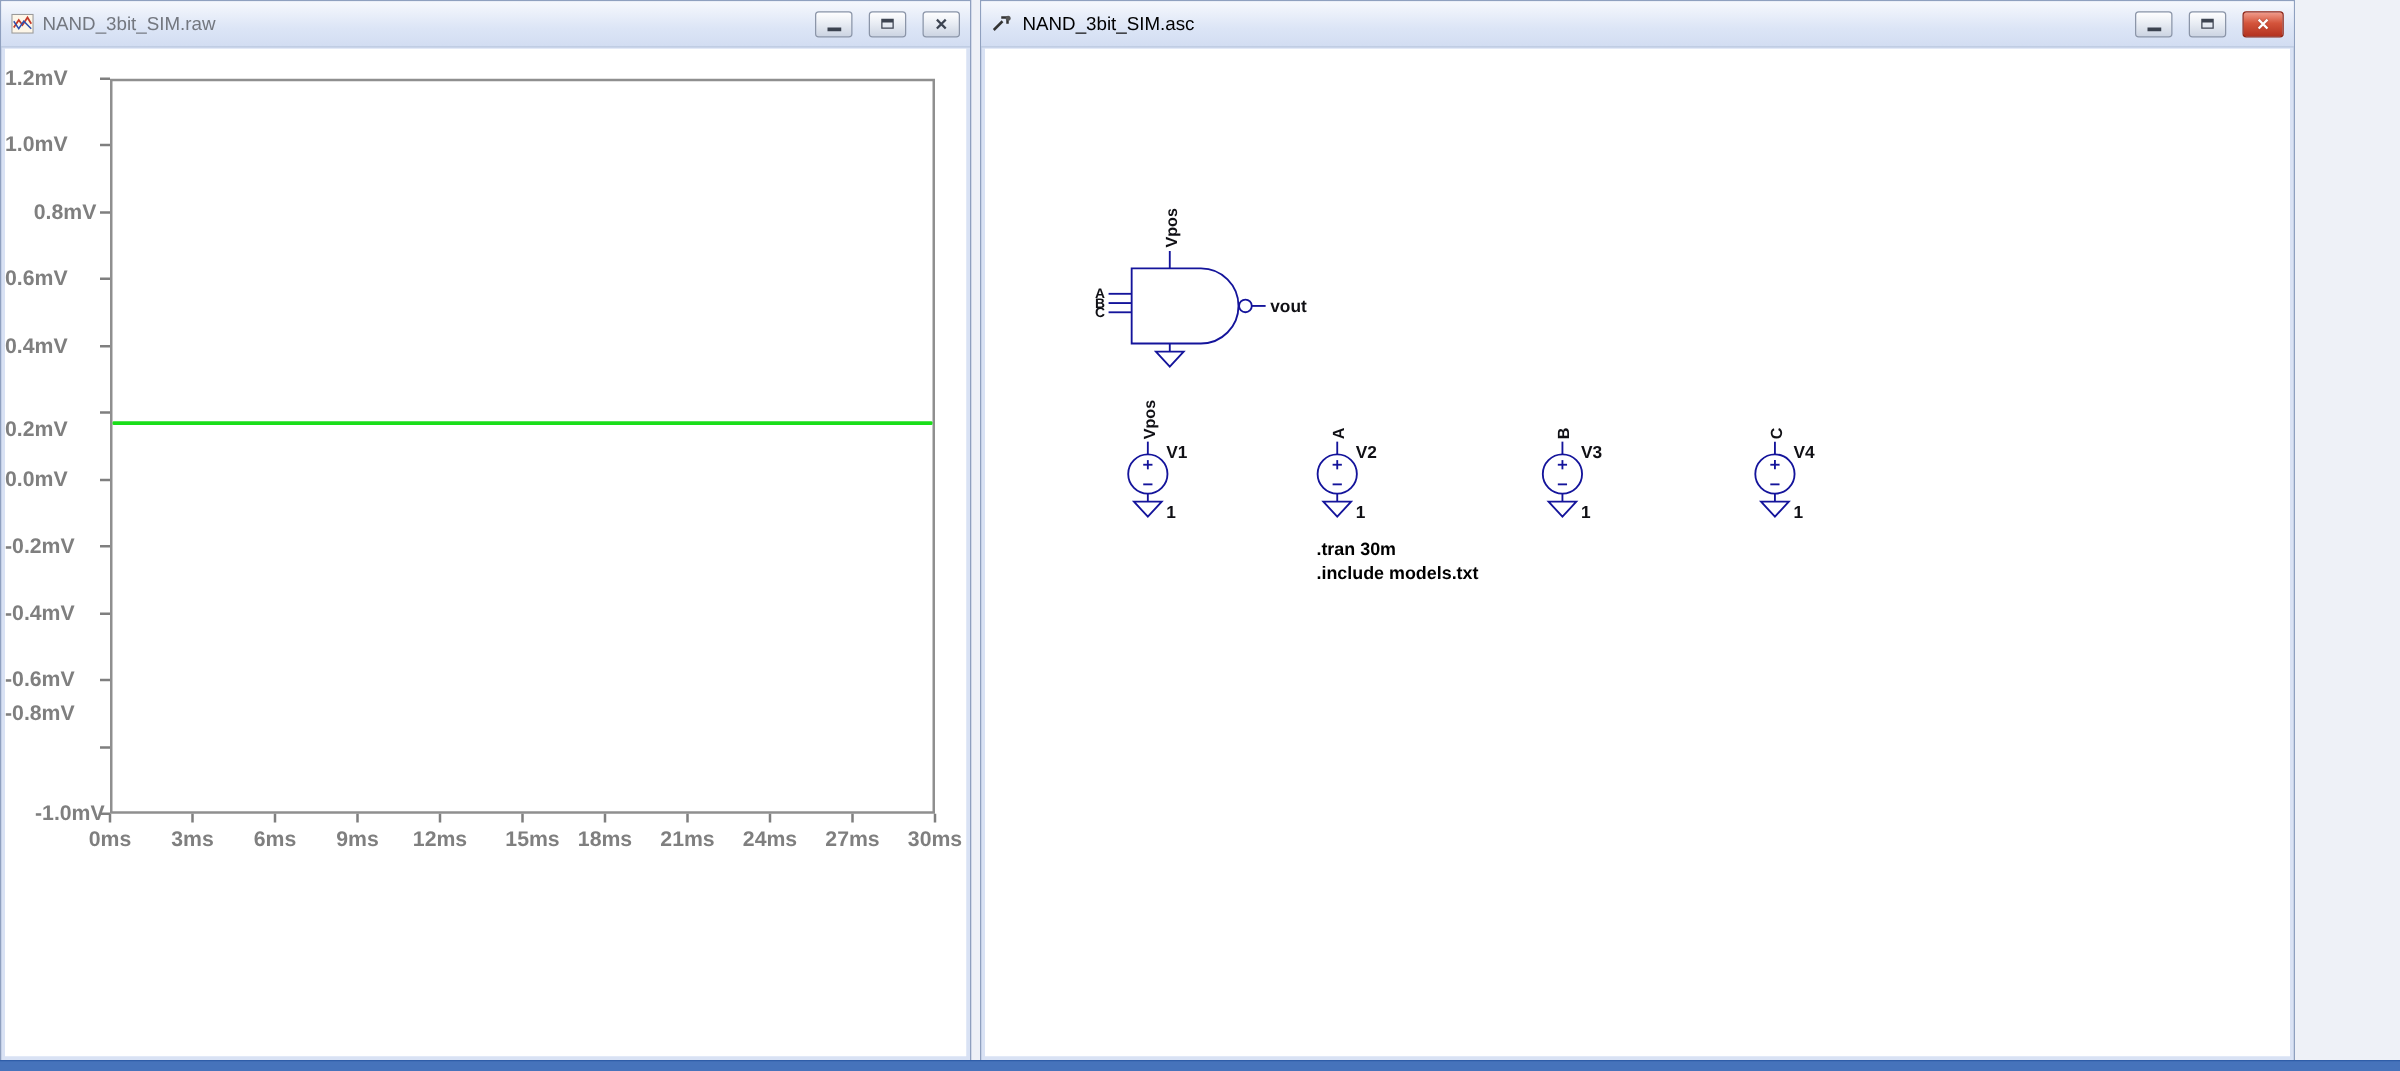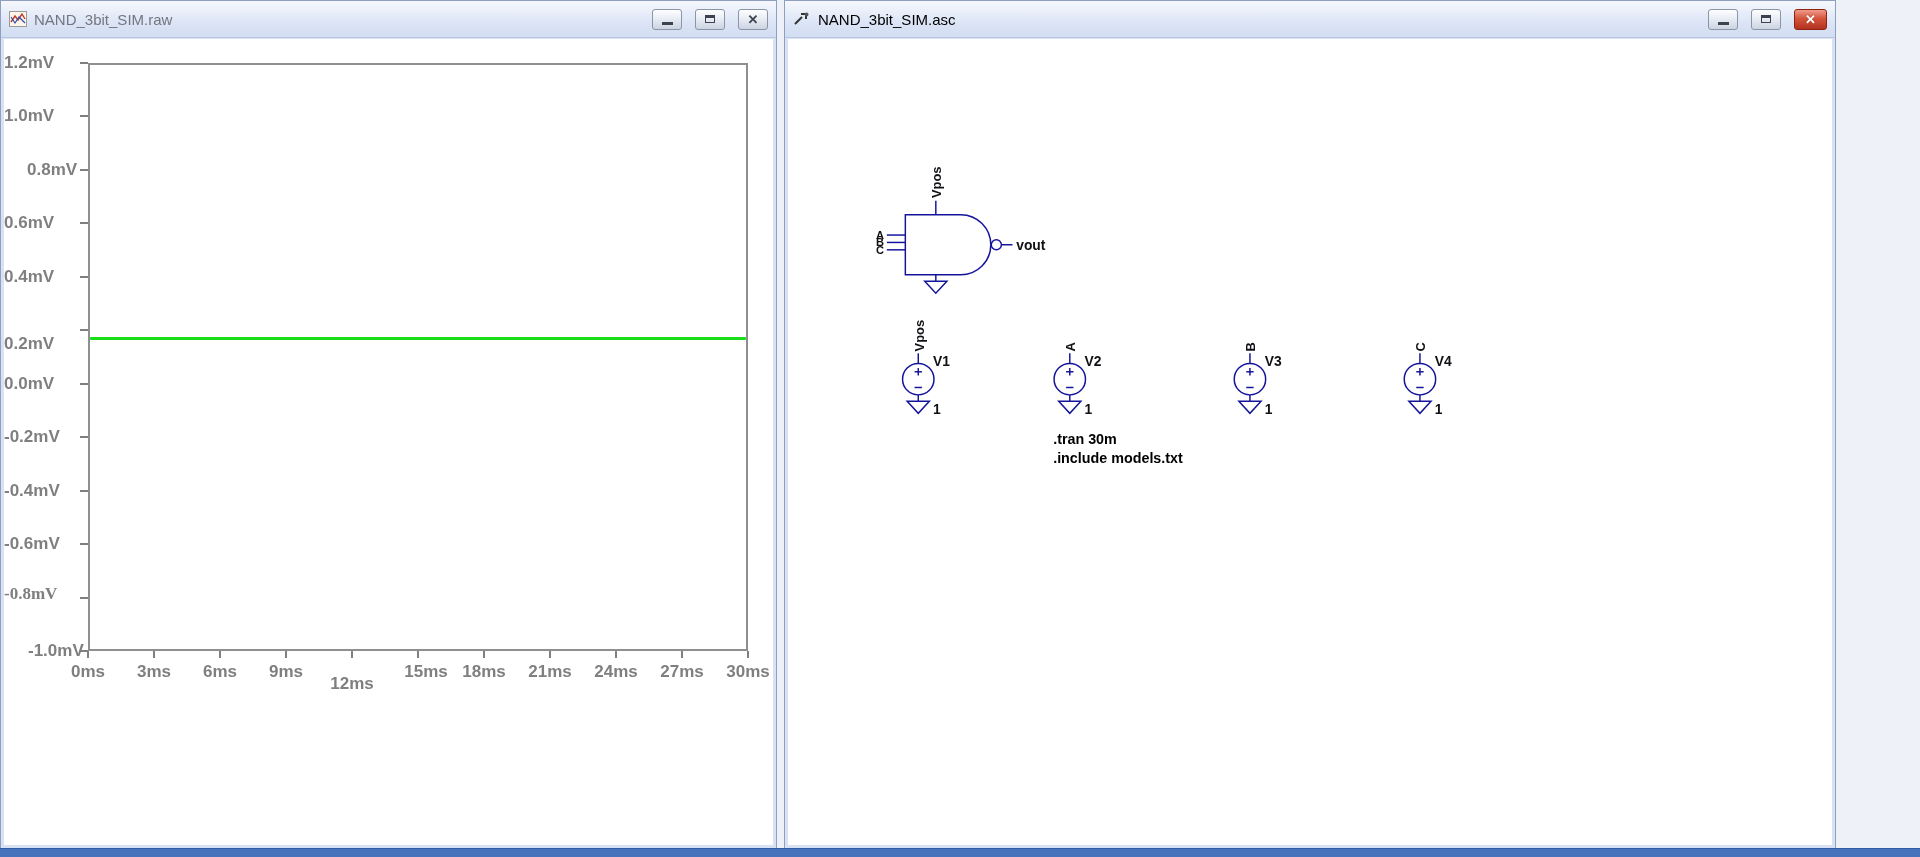--- a/index.html
+++ b/index.html
@@ -128,36 +128,36 @@
         <div class="ytick-label" style="top: 281.273px; margin-top: 14px;">0.2mV</div>
         <div class="ytick-mark" style="top: 290.273px;"></div>
         <div class="ytick-label" style="top: 334.727px;">0.0mV</div>
         <div class="ytick-mark" style="top: 343.727px;"></div>
         <div class="ytick-label" style="top: 388.182px;">-0.2mV</div>
         <div class="ytick-mark" style="top: 397.182px;"></div>
         <div class="ytick-label" style="top: 441.636px;">-0.4mV</div>
         <div class="ytick-mark" style="top: 450.636px;"></div>
         <div class="ytick-label" style="top: 495.091px;">-0.6mV</div>
         <div class="ytick-mark" style="top: 504.091px;"></div>
-        <div class="ytick-label" style="top: 545px; font-family: Liberation Serif, serif;">-0.8mV</div>
+        <div class="ytick-label" style="top: 522px;">-0.8mV</div>
         <div class="ytick-mark" style="top: 557.545px;"></div>
         <div class="ytick-label" style="top: 602px; margin-left: 24px;">-1.0mV</div>
         <div class="ytick-mark" style="top: 611px;"></div>
       </div>
     <div id="xticks">
         <div class="xtick-mark" style="left: 83px; top: 612px;"></div>
         <div class="xtick-label" style="left: 84px; top: 623px;">0ms</div>
         <div class="xtick-mark" style="left: 149px; top: 612px;"></div>
         <div class="xtick-label" style="left: 150px; top: 623px;">3ms</div>
         <div class="xtick-mark" style="left: 215px; top: 612px;"></div>
         <div class="xtick-label" style="left: 216px; top: 623px;">6ms</div>
         <div class="xtick-mark" style="left: 281px; top: 612px;"></div>
         <div class="xtick-label" style="left: 282px; top: 623px;">9ms</div>
         <div class="xtick-mark" style="left: 347px; top: 612px;"></div>
-        <div class="xtick-label" style="left: 348px; top: 623px; margin-top: 12px;">12ms</div>
+        <div class="xtick-label" style="left: 348px; top: 623px;">12ms</div>
         <div class="xtick-mark" style="left: 413px; top: 612px;"></div>
         <div class="xtick-label" style="left: 422px; top: 623px;">15ms</div>
         <div class="xtick-mark" style="left: 479px; top: 612px;"></div>
         <div class="xtick-label" style="left: 480px; top: 623px;">18ms</div>
         <div class="xtick-mark" style="left: 545px; top: 612px;"></div>
         <div class="xtick-label" style="left: 546px; top: 623px;">21ms</div>
         <div class="xtick-mark" style="left: 611px; top: 612px;"></div>
         <div class="xtick-label" style="left: 612px; top: 623px;">24ms</div>
         <div class="xtick-mark" style="left: 677px; top: 612px;"></div>
         <div class="xtick-label" style="left: 678px; top: 623px;">27ms</div>

